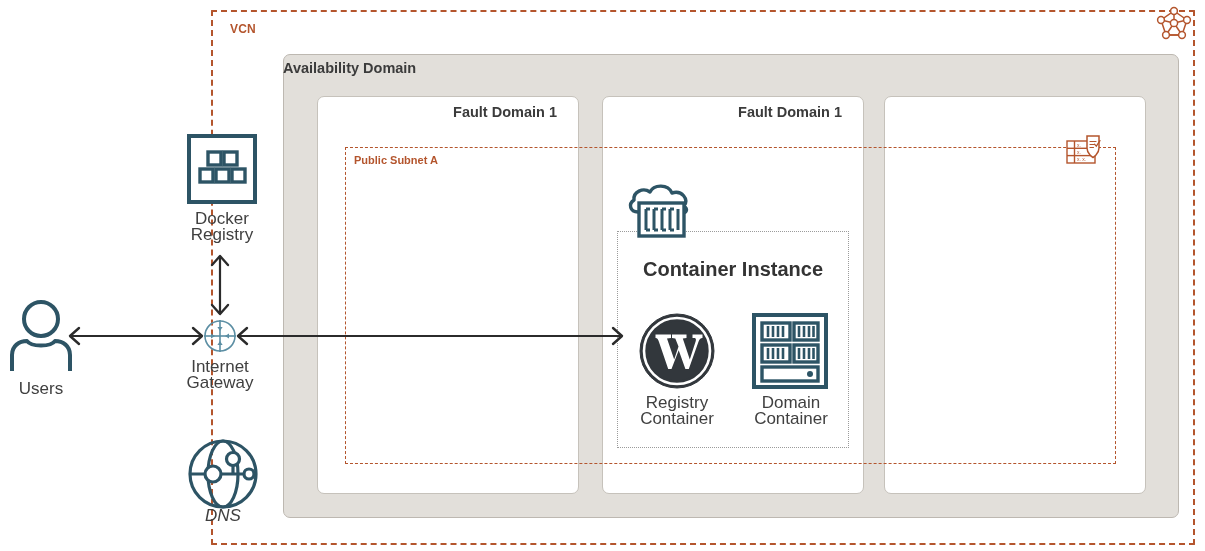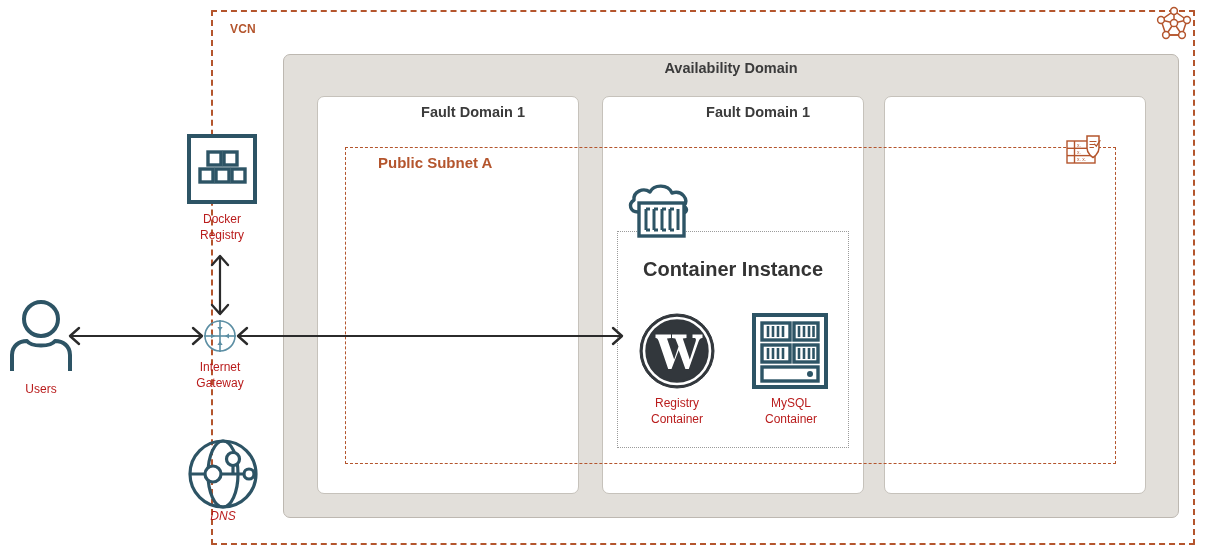--- a/index.html
+++ b/index.html
@@ -52,21 +52,21 @@
     height: 464px;
     background: #e2dfda;
     border: 1px solid #bdb8b1;
     border-radius: 7px;
     box-sizing: border-box;
   }
   #availability-domain-title {
     left: 283px;
     top: 60px;
     width: 896px;
-    text-align: center;
+    text-align: left;
     font-size: 14.5px;
     color: #3b3b3b;
     font-weight: 600;
   }
 
   
   .fault-domain {
     top: 96px;
     height: 398px;
     width: 262px;
@@ -79,41 +79,41 @@
   #fault-domain-2 { left: 602px; }
   #fault-domain-3 { left: 884px; }
 
   .fault-domain-title {
     top: 104px;
     width: 312px;
     text-align: center;
     font-size: 14.5px;
     color: #3b3b3b;
     font-weight: 600;
+    padding-left: 32px;
   }
   #fault-domain-1-title { left: 317px; }
   #fault-domain-2-title { left: 602px; }
   #fault-domain-3-title { left: 884px; }
 
   
   #public-subnet {
     left: 345px;
     top: 147px;
     width: 771px;
     height: 317px;
     border: 1.6px dashed #b4552d;
     box-sizing: border-box;
   }
   #public-subnet-label {
     left: 354px;
     top: 154px;
     color: #b4552d;
-    font-size: 15px;
+    font-size: 11px;
     font-weight: 700;
-    margin-left: 24px;
   }
 
   
   #container-instance {
     left: 617px;
     top: 231px;
     width: 232px;
     height: 217px;
     border: 1.4px dotted #9b9b9b;
     box-sizing: border-box;
@@ -124,22 +124,22 @@
     width: 232px;
     text-align: center;
     font-size: 20px;
     font-weight: 700;
     color: #333333;
   }
 
   
   .node-caption {
     text-align: center;
-    font-size: 12px;
-    color: #b91c1c;
+    font-size: 17px;
+    color: #404040;
     line-height: 16px;
   }
 
   #docker-registry-icon { left: 186px; top: 133px; width: 72px; height: 72px; }
   #docker-registry-caption { left: 160px; top: 211px; width: 124px; }
 
   #internet-gateway-icon { left: 200px; top: 316px; width: 40px; height: 40px; }
   #internet-gateway-caption { left: 158px; top: 359px; width: 124px; }
 
   #dns-icon { left: 186px; top: 437px; width: 74px; height: 74px; }
@@ -288,21 +288,21 @@
           <line x1="33" y1="37" x2="33" y2="48"></line>
         <line x1="49" y1="37" x2="49" y2="48"></line>
           <line x1="54" y1="37" x2="54" y2="48"></line>
         <line x1="59" y1="37" x2="59" y2="48"></line>
           <line x1="63.5" y1="37" x2="63.5" y2="48"></line>
       </g>
       <circle cx="60" cy="63" r="3" fill="#2d5465"></circle>
     </svg>
   </div>
   <div class="abs node-caption" id="mysql-caption">
-    <div>MySQL</div>
+    <div>Domain</div>
     <div>Container</div>
   </div>
 
   <div class="abs" id="docker-registry-icon">
     <svg width="72" height="72" viewBox="0 0 72 72">
       <rect x="3" y="3" width="66" height="66" fill="#ffffff" stroke="#2d5465" stroke-width="4"></rect>
       <g fill="#ffffff" stroke="#2d5465" stroke-width="3.4">
         <rect x="22" y="19" width="13" height="13"></rect>
         <rect x="38" y="19" width="13" height="13"></rect>
         <rect x="14" y="36" width="13" height="13"></rect>

